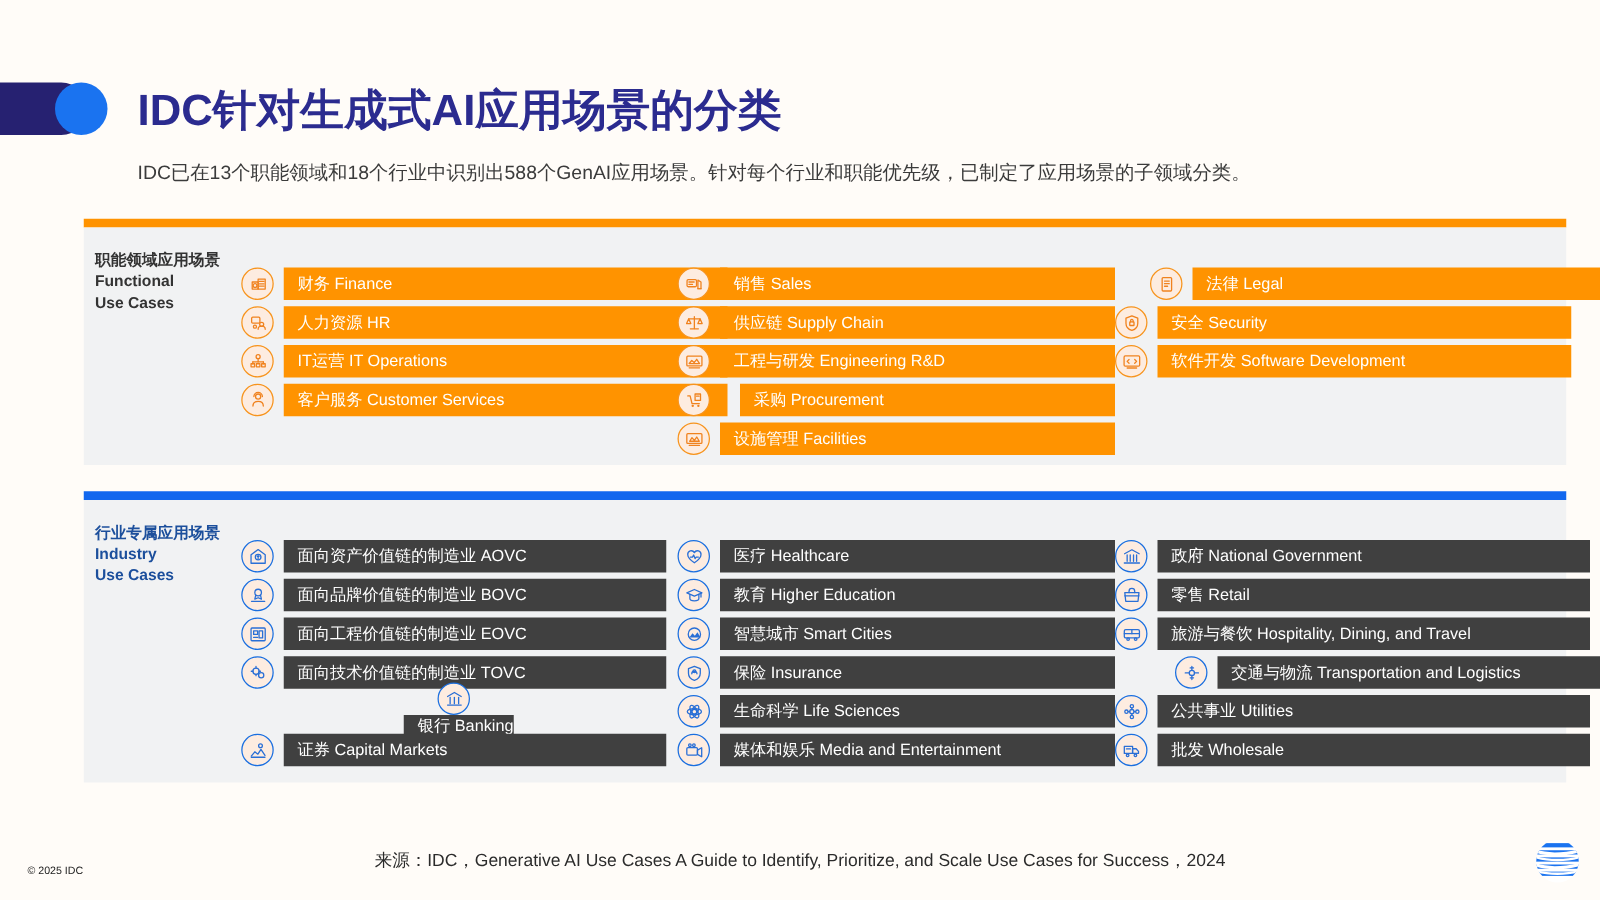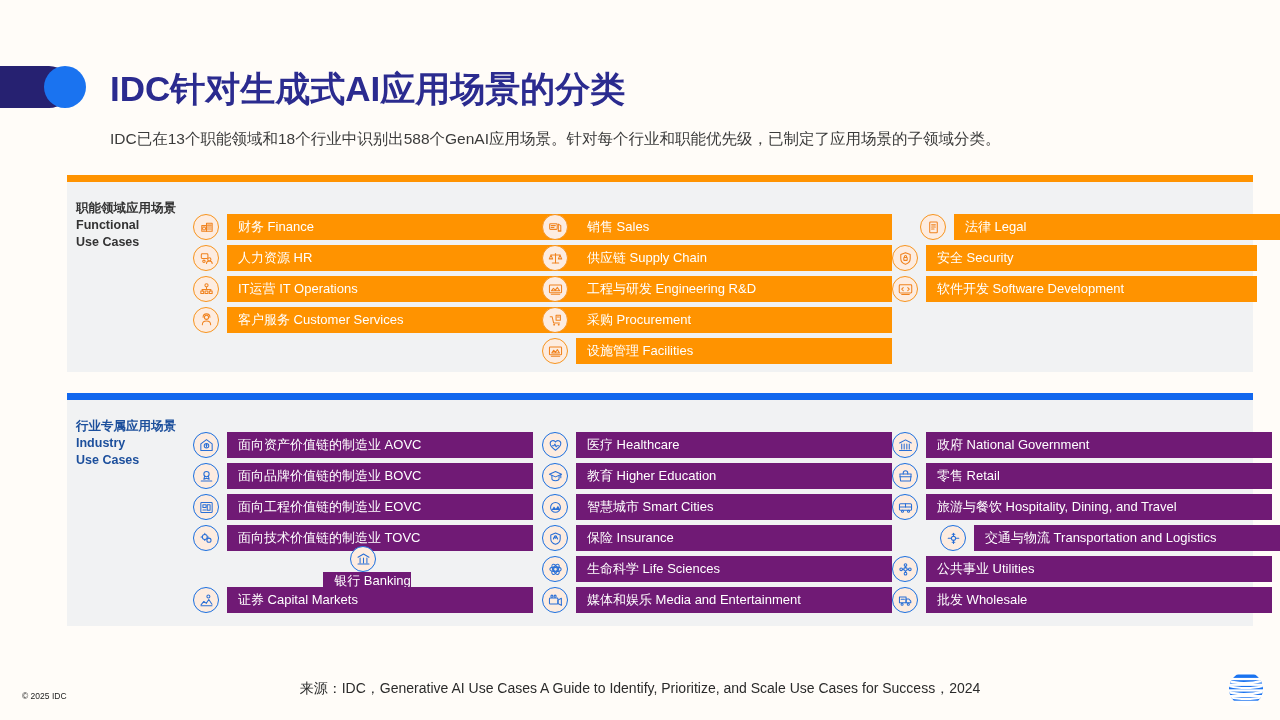--- a/index.html
+++ b/index.html
@@ -49,21 +49,21 @@
   .bar{
     height:26px;margin-left:8px;flex:1 1 auto;
     display:flex;align-items:center;
     background:#ff9300;
     padding-left:11px;box-sizing:border-box;
     color:#ffffff;font-size:13px;font-weight:400;white-space:nowrap;
   }
 
   
   .blue .ico{background:#fdece0;border-color:#1a6fe0;}
-  .blue .bar{background:#701a75;}
+  .blue .bar{background:#404040;}
 
   
   #footer{position:absolute;left:0;top:660px;width:1280px;height:60px;}
   .copyright{position:absolute;left:22px;top:31px;font-size:8.5px;color:#222;text-align:center;}
   .source{position:absolute;left:0;top:680px;width:1280px;text-align:center;
     font-size:14px;color:#2b2b2b;}
   .idc-logo{position:absolute;left:1226px;top:669px;width:40px;height:40px;}
 </style>
 </head>
 <body>
@@ -165,21 +165,21 @@
           <div class="row" style="top: 94px; width: 350px;">
             <span class="ico">
               <svg viewBox="0 0 18 18" width="17" height="17" aria-hidden="true">
                 <rect x="2.6" y="4.2" width="12.8" height="8.2" rx="0.8" stroke="#f0821e" fill="none" stroke-width="1.1" stroke-linecap="round" stroke-linejoin="round"></rect>
                 <line x1="4.6" y1="14" x2="13.4" y2="14" stroke="#f0821e" fill="none" stroke-width="1.1" stroke-linecap="round" stroke-linejoin="round"></line>
                 <path d="M4.6 10.4l2.2-2.6 2 1.8 2.2-2.8 2.4 3.6z" stroke="#f0821e" fill="none" stroke-width="1.1" stroke-linecap="round" stroke-linejoin="round"></path>
               </svg>
             </span>
             <span class="bar">工程与研发 Engineering R&amp;D</span>
           </div>
-          <div class="row" style="top: 125px; width: 350px;">
+          <div class="row" style="top: 125px; width: 350px; gap: 16px;">
             <span class="ico">
               <svg viewBox="0 0 18 18" width="17" height="17" aria-hidden="true">
                 <path d="M3.4 5h2l1.6 6.6h6.2" stroke="#f0821e" fill="none" stroke-width="1.1" stroke-linecap="round" stroke-linejoin="round"></path>
                 <circle cx="7.6" cy="13.4" r="1" fill="#f0821e"></circle>
                 <circle cx="12.4" cy="13.4" r="1" fill="#f0821e"></circle>
                 <rect x="9.6" y="3.4" width="4.6" height="5.4" stroke="#f0821e" fill="none" stroke-width="1.1" stroke-linecap="round" stroke-linejoin="round"></rect>
                 <line x1="10.8" y1="5.2" x2="13" y2="5.2" stroke="#f0821e" fill="none" stroke-width="1.1" stroke-linecap="round" stroke-linejoin="round"></line>
               </svg>
             </span>
             <span class="bar">采购 Procurement</span>

